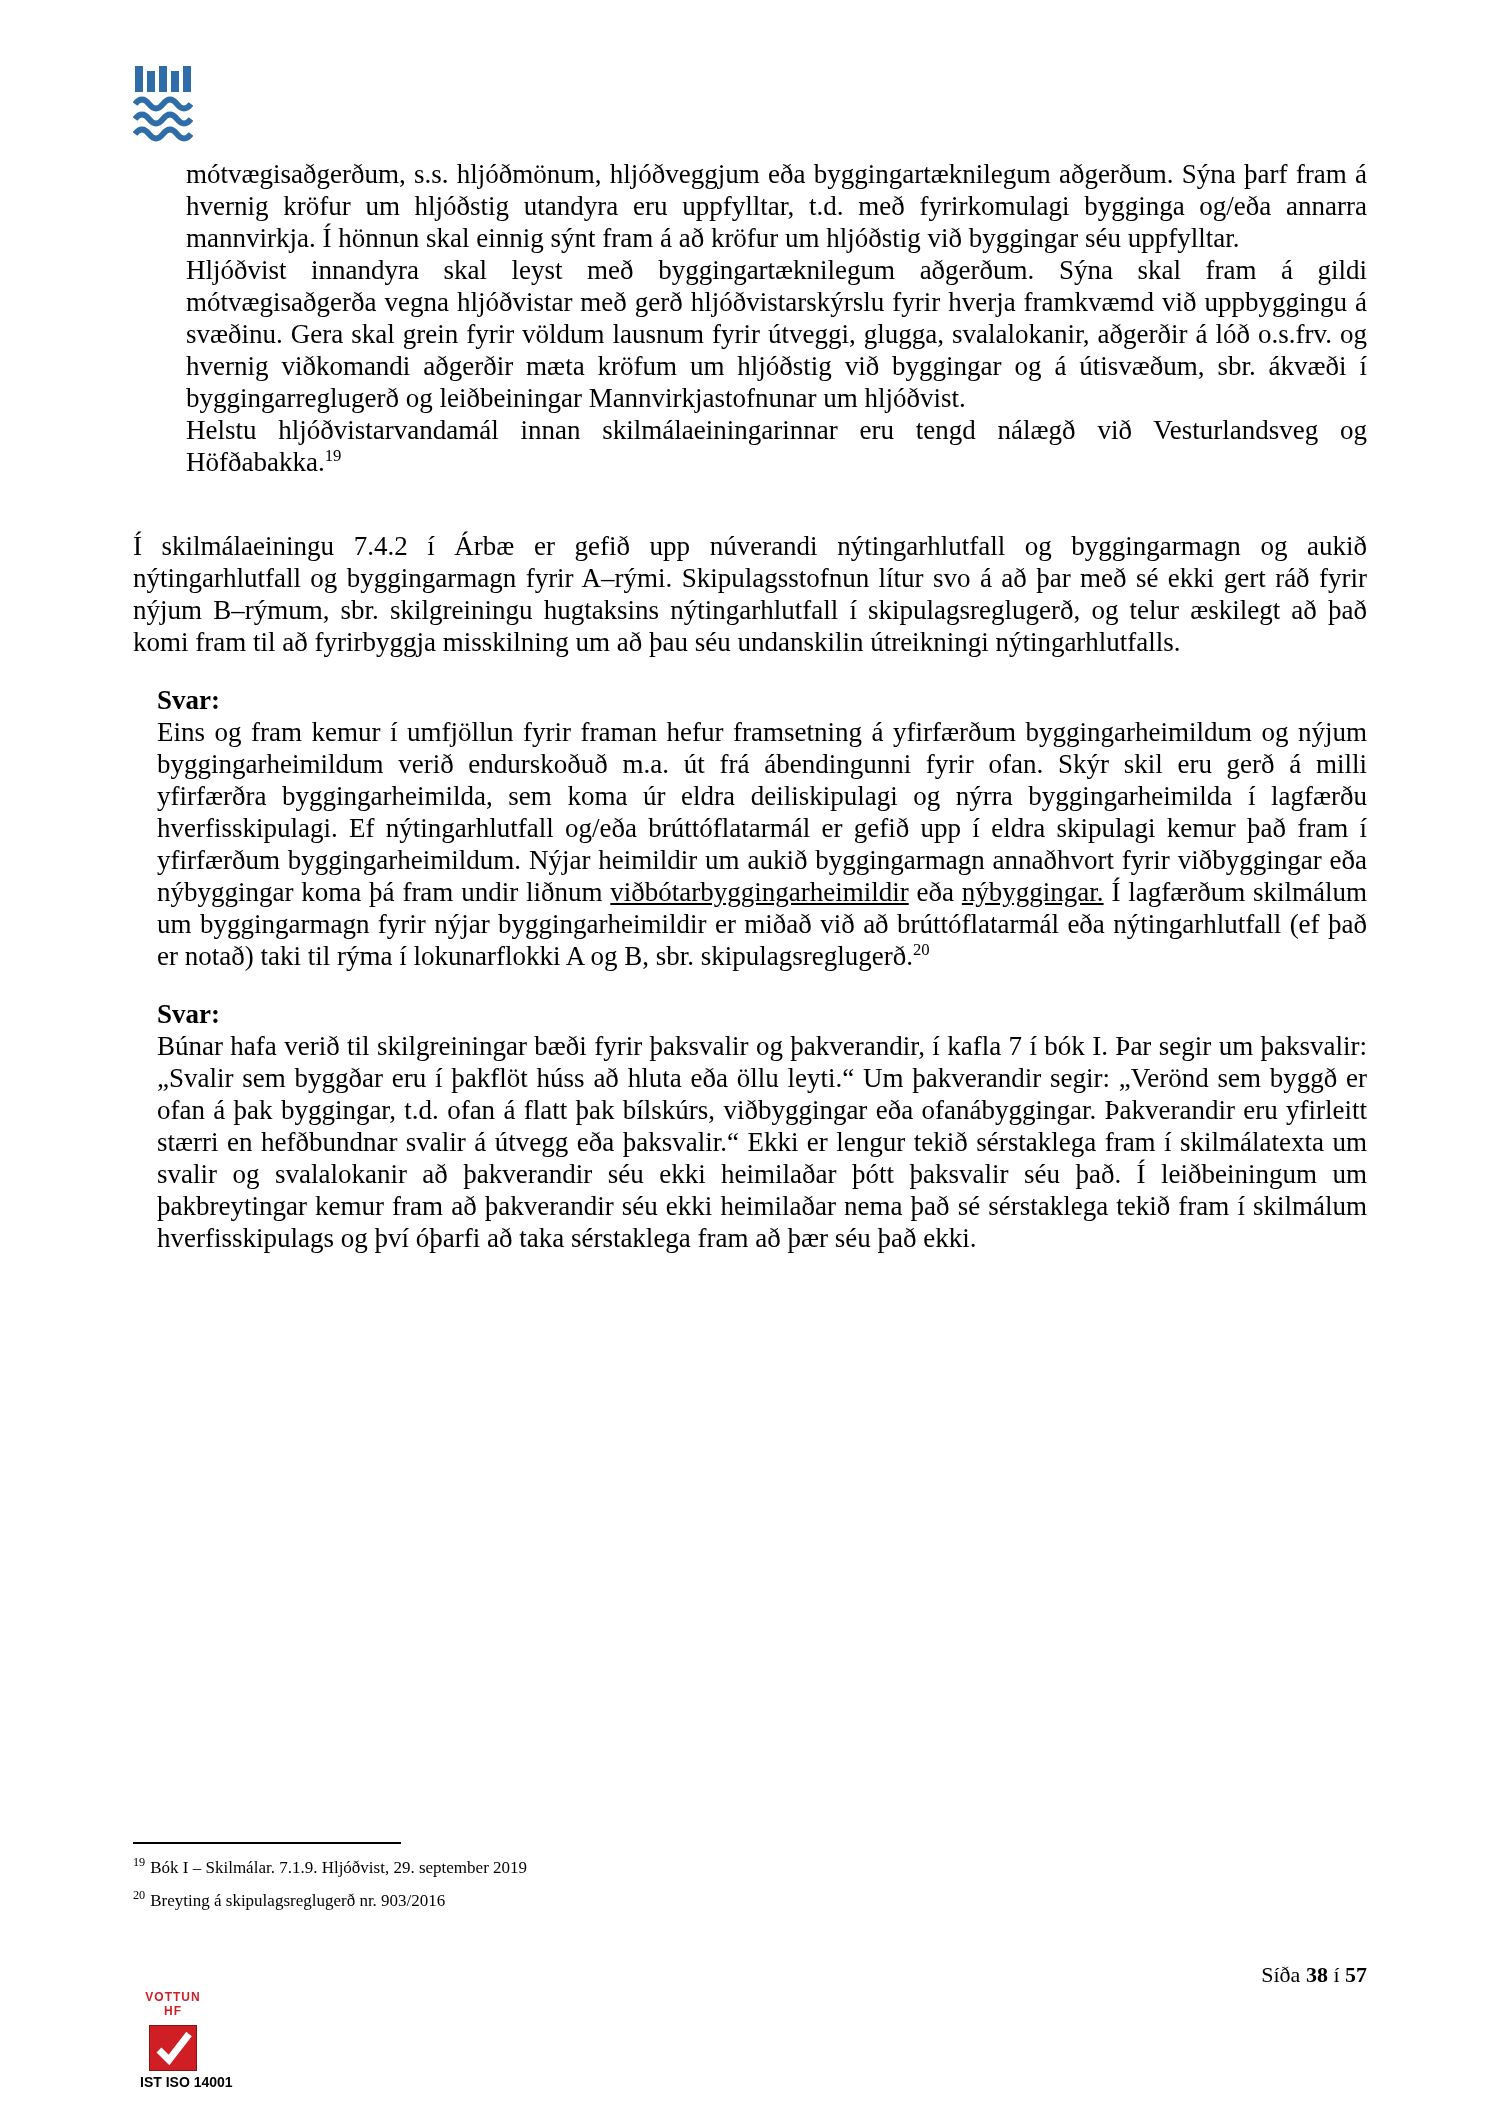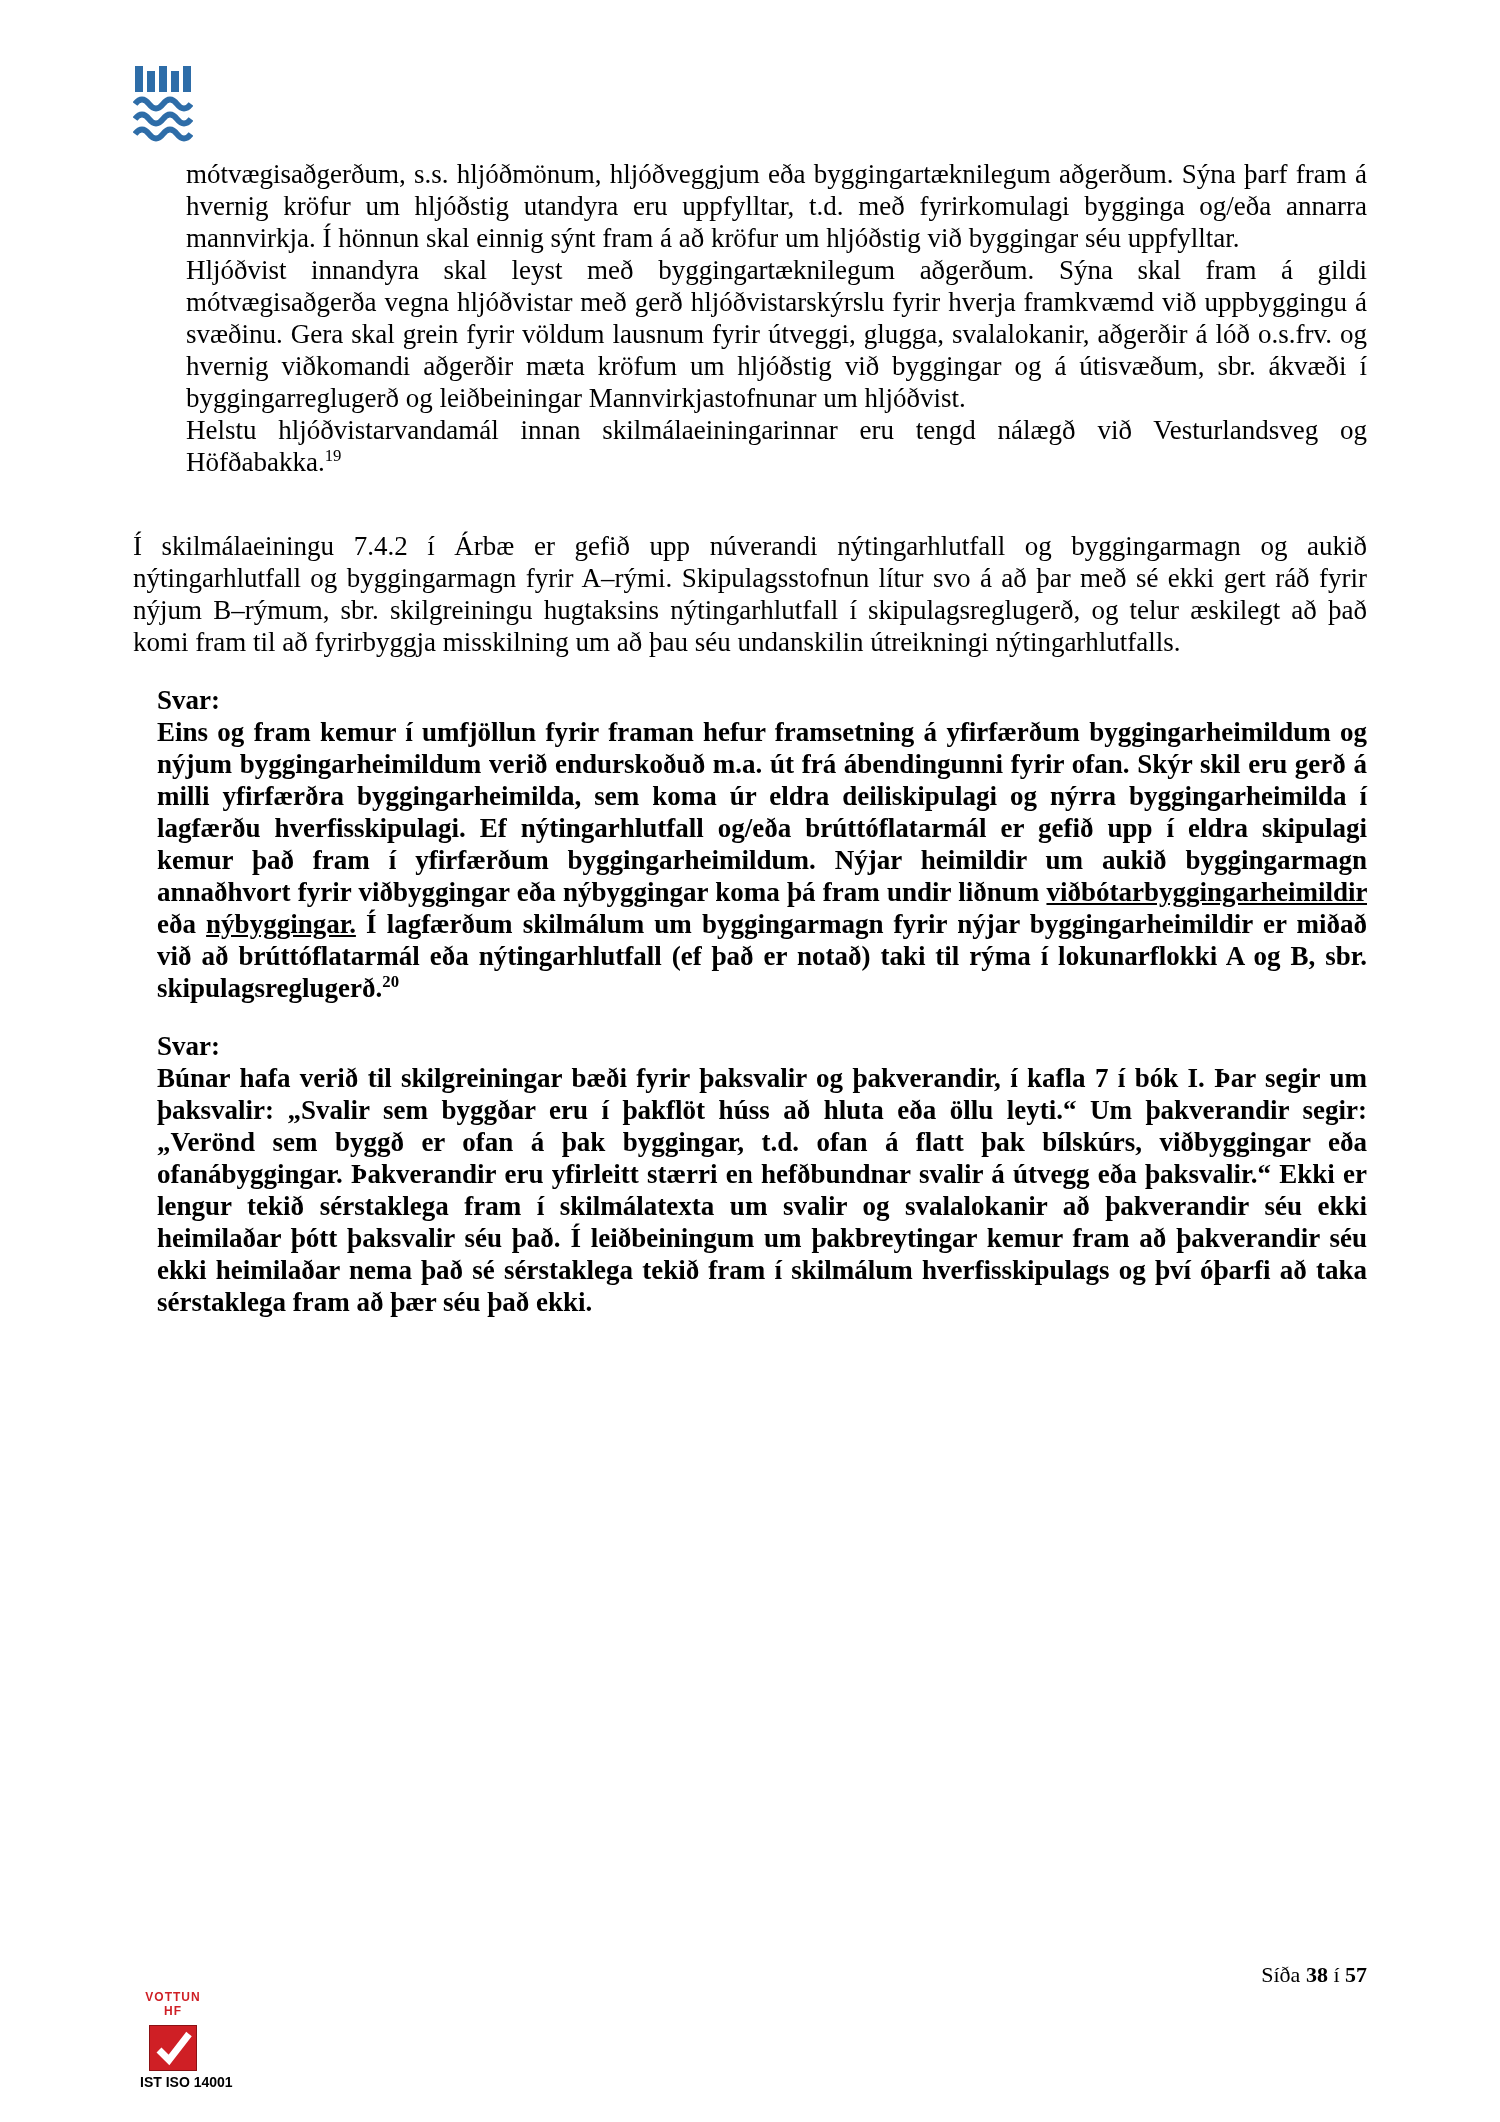--- a/index.html
+++ b/index.html
@@ -47,21 +47,21 @@
     width: 1234px;
     font-size: 27px;
     line-height: 32px;
     text-align: justify;
   }
   .quote-block { margin-left: 53px; width: 1181px; }
   .quote-block p { margin: 0; }
   .para { margin-top: 52px; }
   .answer { margin: 26px 0 0 24px; }
   .svar { font-weight: bold; }
-  .answer-text { margin: 0; font-weight: bold; }
+  .answer-text { margin: 0; }
   .u { text-decoration: underline; }
   sup.fn-ref {
     font-size: 0.62em;
     vertical-align: super;
     line-height: 0;
   }
 
   
   .footnotes {
     position: absolute;
@@ -171,20 +171,25 @@
     </div>
 
 
     <div class="answer">
       <p class="svar">Svar:</p>
       <p class="answer-text">Búnar hafa verið til skilgreiningar bæði fyrir þaksvalir og þakverandir, í kafla 7 í bók I. Þar segir um þaksvalir: „Svalir sem byggðar eru í þakflöt húss að hluta eða öllu leyti.“ Um þakverandir segir: „Verönd sem byggð er ofan á þak byggingar, t.d. ofan á flatt þak bílskúrs, viðbyggingar eða ofanábyggingar. Þakverandir eru yfirleitt stærri en hefðbundnar svalir á útvegg eða þaksvalir.“ Ekki er lengur tekið sérstaklega fram í skilmálatexta um svalir og svalalokanir að þakverandir séu ekki heimilaðar þótt þaksvalir séu það. Í leiðbeiningum um þakbreytingar kemur fram að þakverandir séu ekki heimilaðar nema það sé sérstaklega tekið fram í skilmálum hverfisskipulags og því óþarfi að taka sérstaklega fram að þær séu það ekki.</p>
     </div>
 
   </main>
 
+  <div class="footnotes">
+    <div class="fn-rule"></div>
+    <p class="fn"><sup>19</sup><span>Bók I – Skilmálar. 7.1.9. Hljóðvist, 29. september 2019</span></p>
+    <p class="fn"><sup>20</sup><span>Breyting á skipulagsreglugerð nr. 903/2016</span></p>
+  </div>
 
   <div class="page-num"><span>Síða </span><b>38</b><span> í </span><b>57</b></div>
 
   <div class="cert">
     <div class="cert-top">VOTTUN HF</div>
     <div class="cert-mark">
       <svg viewBox="0 0 40 40" width="40" height="40" aria-hidden="true">
         <polyline points="6,22 16,32 36,6" fill="none" stroke="#ffffff" stroke-width="7"></polyline>
       </svg>
     </div>

